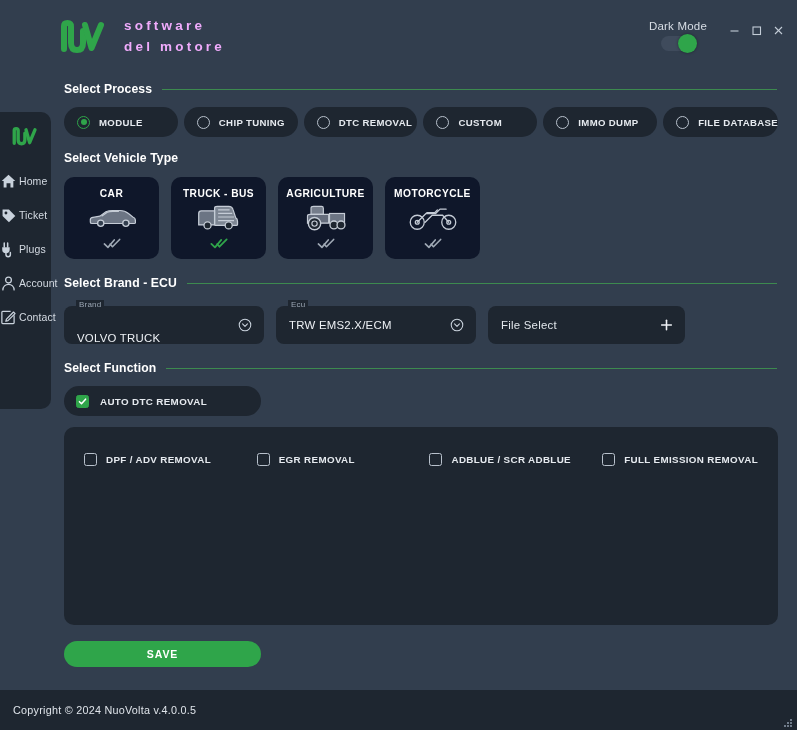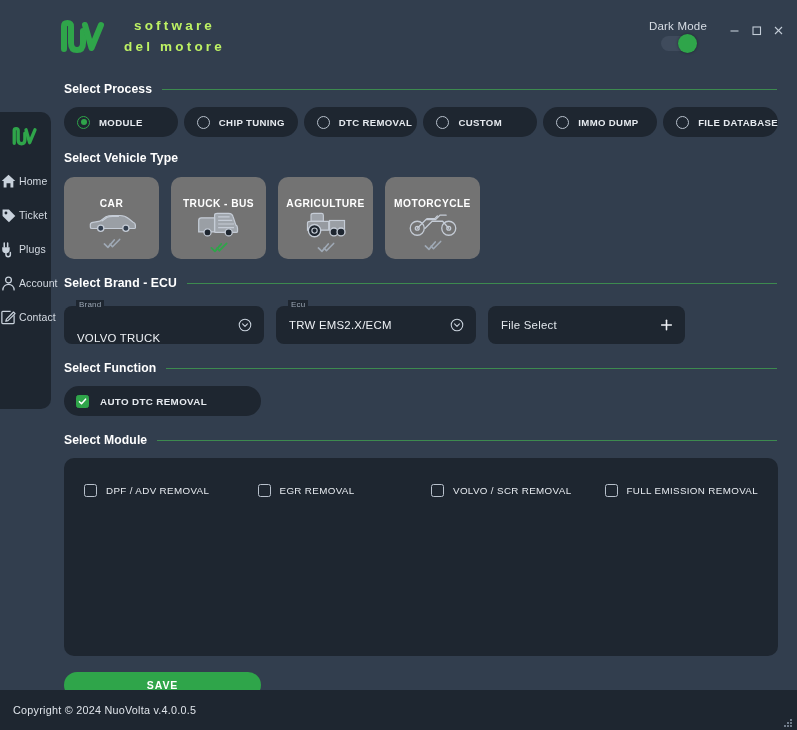--- a/index.html
+++ b/index.html
@@ -20,22 +20,22 @@
     position: absolute; top: 0; left: 0; right: 0; height: 68px;
     background: #323e4e;
   }
   .logo-wrap {
     position: absolute; left: 60px; top: 16px;
     display: flex; align-items: center; gap: 14px;
   }
   .logo-mark { width: 50px; height: 36px; }
   .logo-text {
     display: flex; flex-direction: column; justify-content: center;
-    color: #bef264; font-size: 13.5px; letter-spacing: 3.2px;
-    font-weight: 600; line-height: 1.55; align-items: center;
+    color: #f0abfc; font-size: 13.5px; letter-spacing: 3.2px;
+    font-weight: 600; line-height: 1.55;
   }
   .darkmode-wrap {
     position: absolute; right: 90px; top: 20px;
     display: flex; flex-direction: column; align-items: center; gap: 4px;
   }
   .darkmode-label { color: #d7dde5; font-size: 11.5px; letter-spacing: 0.2px; }
   .switch {
     position: relative; width: 34px; height: 15px;
     border-radius: 8px; background: #3f4b5c; cursor: pointer;
   }
@@ -108,23 +108,23 @@
     color: #e6eaef; font-size: 9.6px; font-weight: bold;
     letter-spacing: 0.35px; white-space: nowrap;
   }
 
   
   .vehicle-row {
     display: flex; gap: 12px; margin: 12px 19px 0 13px;
   }
   .vcard {
     width: 95px; height: 82px; border-radius: 10px;
-    background: #737373;
+    background: #0f172a;
     display: flex; flex-direction: column; align-items: center;
-    padding-top: 21px; cursor: pointer; position: relative;
+    padding-top: 11px; cursor: pointer; position: relative;
   }
   .vcard-title {
     color: #ffffff; font-size: 10.2px; font-weight: bold;
     letter-spacing: 0.45px; white-space: nowrap;
   }
   .vcard-icon {
     flex: 1; display: flex; align-items: center; justify-content: center;
   }
   .vcard-check { margin-bottom: 6px; }
 
@@ -178,21 +178,21 @@
     padding: 26px 20px 0 20px;
     display: flex; align-items: flex-start;
   }
   .mod-item {
     display: flex; align-items: center; gap: 9px; cursor: pointer;
   }
   .mod-item.m1 { width: 175px; }
   .mod-item.m2 { width: 175px; }
   .mod-item.m3 { width: 175px; }
   .mod-label {
-    color: #e6eaef; font-size: 9.8px; font-weight: normal; letter-spacing: .35px;
+    color: #e6eaef; font-size: 9.8px; font-weight: bold; letter-spacing: .35px;
     white-space: nowrap;
   }
 
   
   .save-row { margin: 16px 19px 0 13px; }
   .save-btn {
     width: 197px; height: 26px; border-radius: 13px;
     background: #2fa54a; border: none; cursor: pointer;
     color: #ffffff; font-size: 10.5px; font-weight: bold;
     letter-spacing: 0.9px; font-family: "Liberation Sans", sans-serif;
@@ -485,37 +485,33 @@
       <div class="func-pill">
         <span class="cbx on">
           <svg width="9" height="9" viewBox="0 0 10 10" fill="none" stroke="#ffffff" stroke-width="1.7" stroke-linecap="round" stroke-linejoin="round">
             <path d="M1.6 5.2 L3.9 7.5 L8.4 2.4"></path>
           </svg>
         </span>
         <span class="func-label">AUTO DTC REMOVAL</span>
       </div>
     </div>
 
-    <div class="section-head" style="margin-top:17px;">
-      <span class="section-title">Select Module</span>
-      <span class="section-rule"></span>
-    </div>
 
     <div class="module-panel">
       <div class="mod-item m1">
         <span class="cbx"></span>
         <span class="mod-label">DPF / ADV REMOVAL</span>
       </div>
       <div class="mod-item m2">
         <span class="cbx"></span>
         <span class="mod-label">EGR REMOVAL</span>
       </div>
       <div class="mod-item m3">
         <span class="cbx"></span>
-        <span class="mod-label">VOLVO / SCR REMOVAL</span>
+        <span class="mod-label">ADBLUE / SCR ADBLUE</span>
       </div>
       <div class="mod-item">
         <span class="cbx"></span>
         <span class="mod-label">FULL EMISSION REMOVAL</span>
       </div>
     </div>
 
     <div class="save-row">
       <button class="save-btn">SAVE</button>
     </div>

